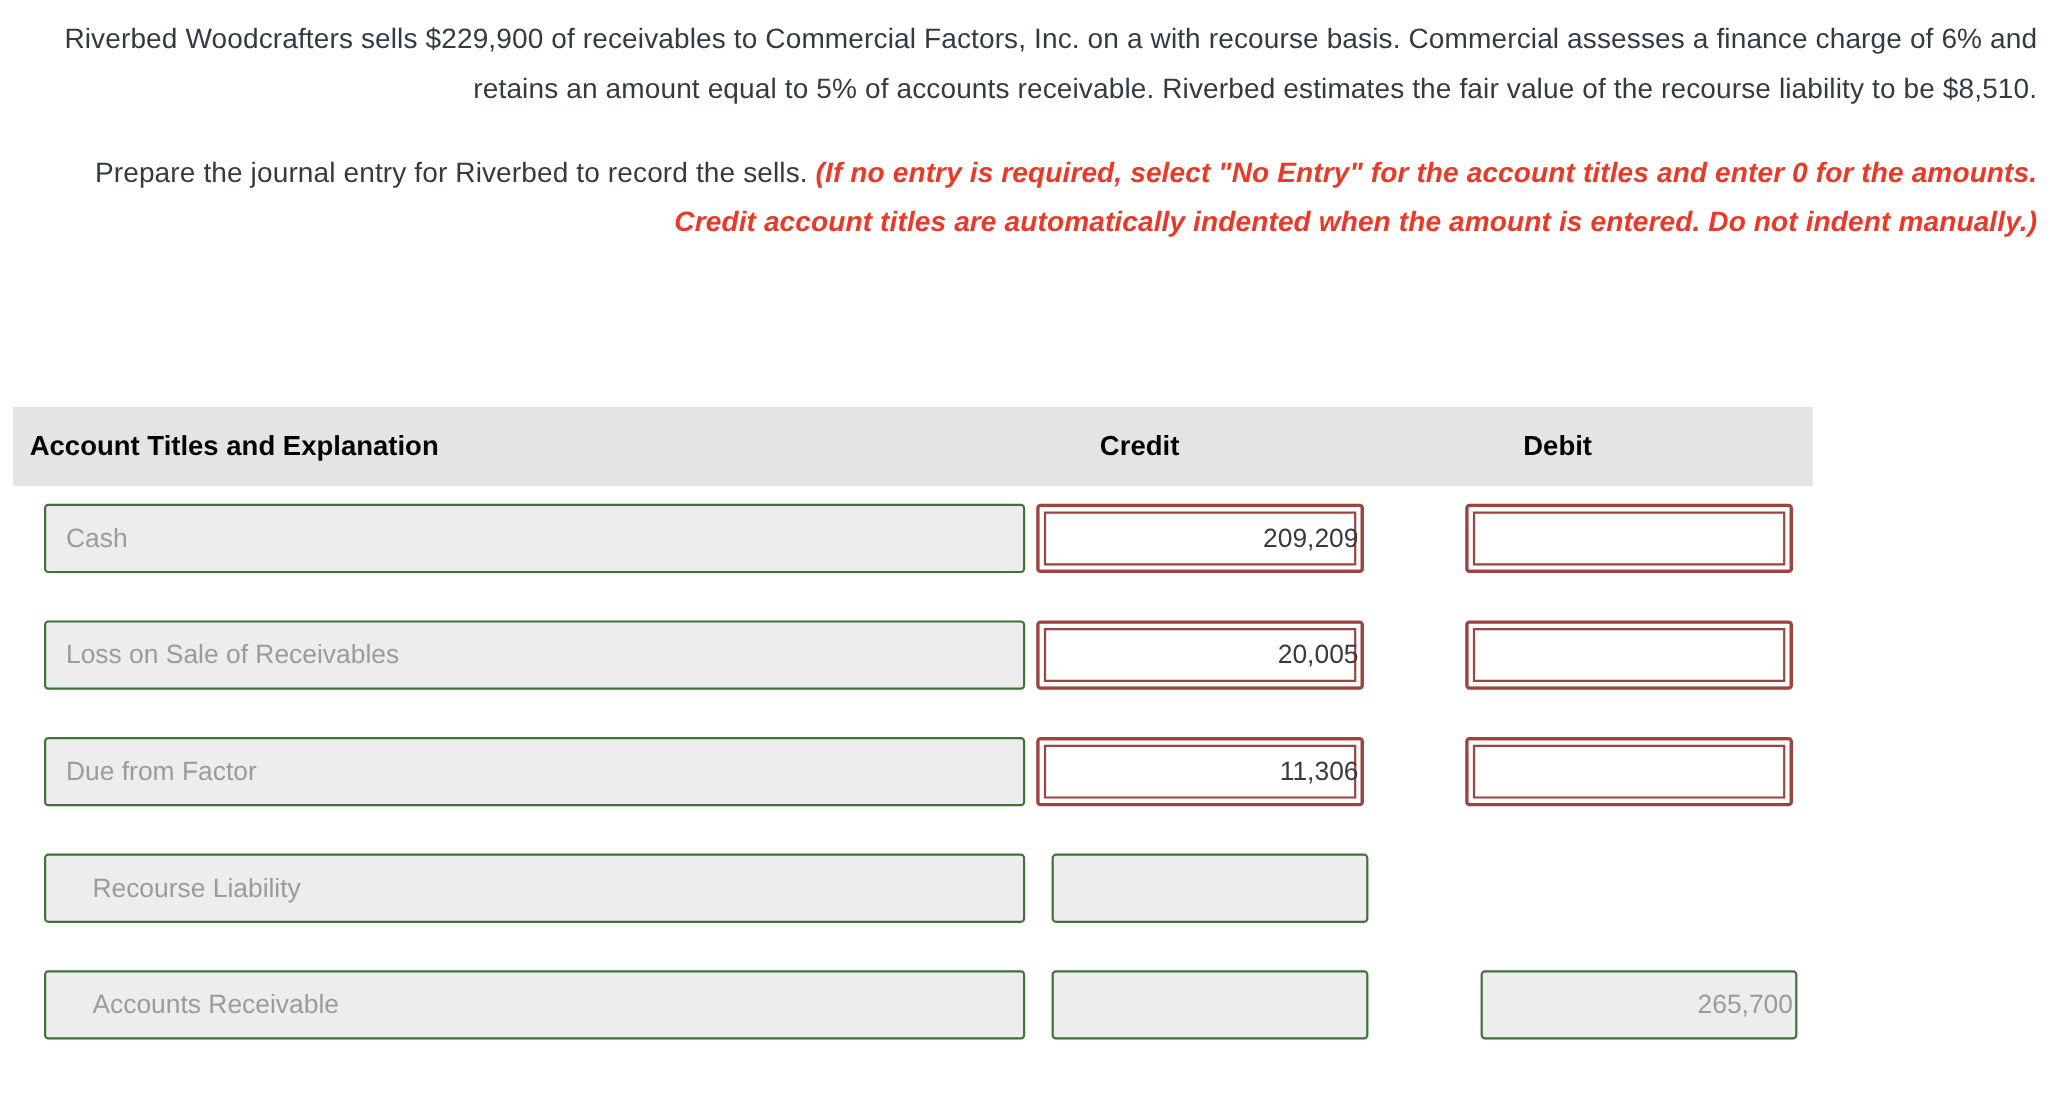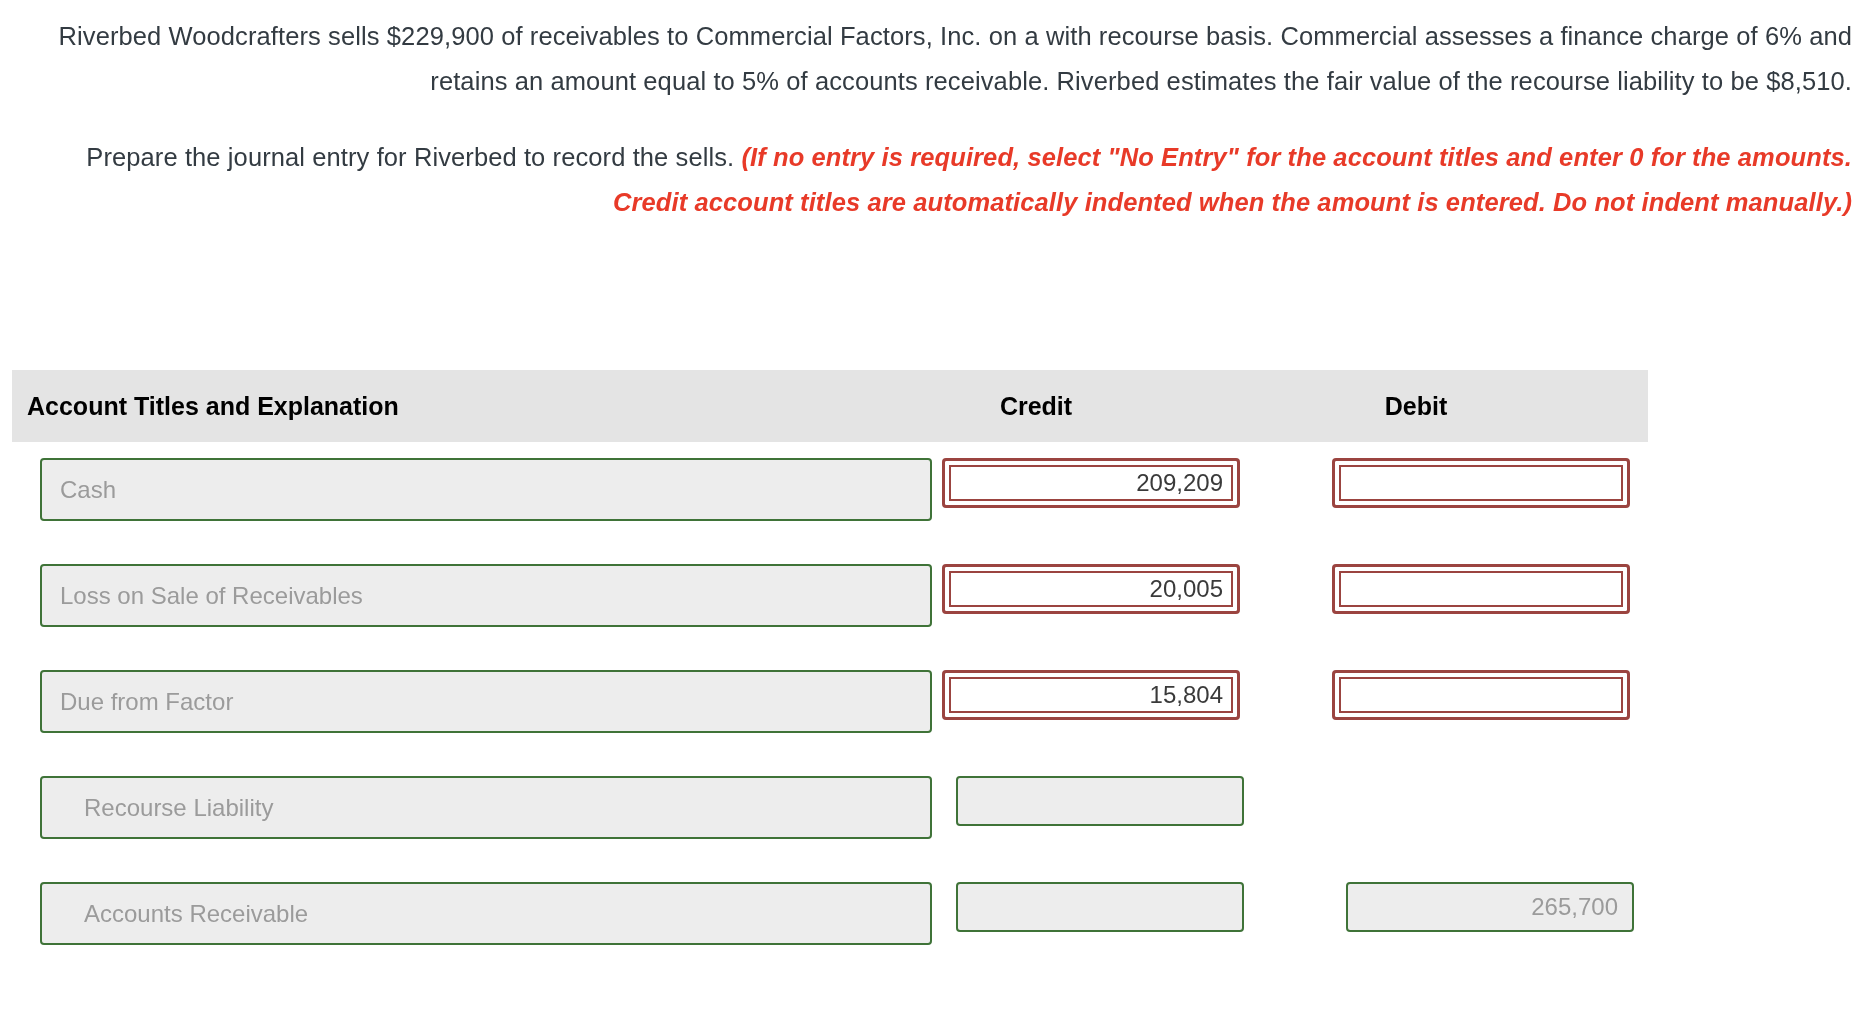--- a/index.html
+++ b/index.html
@@ -100,27 +100,27 @@
     color: #9B9B9B;
     padding-left: 18px;
   }
   .acct-field.indented { padding-left: 42px; }
 
   
   .cell-debit { flex: 0 0 350px; position: relative; }
   .cell-credit { flex: 0 0 440px; position: relative; }
 
   .amt-field {
-    height: 50px;
+    height: 63px;
     border-radius: 4px;
     display: flex;
     align-items: center;
     justify-content: flex-end;
     font-size: 24px;
-    padding-right: 14px;
+    padding-right: 2px;
   }
   
   .amt-field.active {
     width: 298px;
     background: #ffffff;
     color: #3A3A3A;
     border: 3px solid #9B4440;
     box-shadow: inset 0 0 0 4px #ffffff, inset 0 0 0 6px #9B4440;
   }
   .cell-debit .amt-field.active { margin-left: 10px; }
@@ -178,21 +178,21 @@
         <div class="cell-credit">
           <div class="amt-field active"></div>
         </div>
       </div>
 
       <div class="je-row">
         <div class="cell-account">
           <div class="acct-field">Due from Factor</div>
         </div>
         <div class="cell-debit">
-          <div class="amt-field active">15,804</div>
+          <div class="amt-field active">11,306</div>
         </div>
         <div class="cell-credit">
           <div class="amt-field active"></div>
         </div>
       </div>
 
       <div class="je-row">
         <div class="cell-account">
           <div class="acct-field indented">Recourse Liability</div>
         </div>

